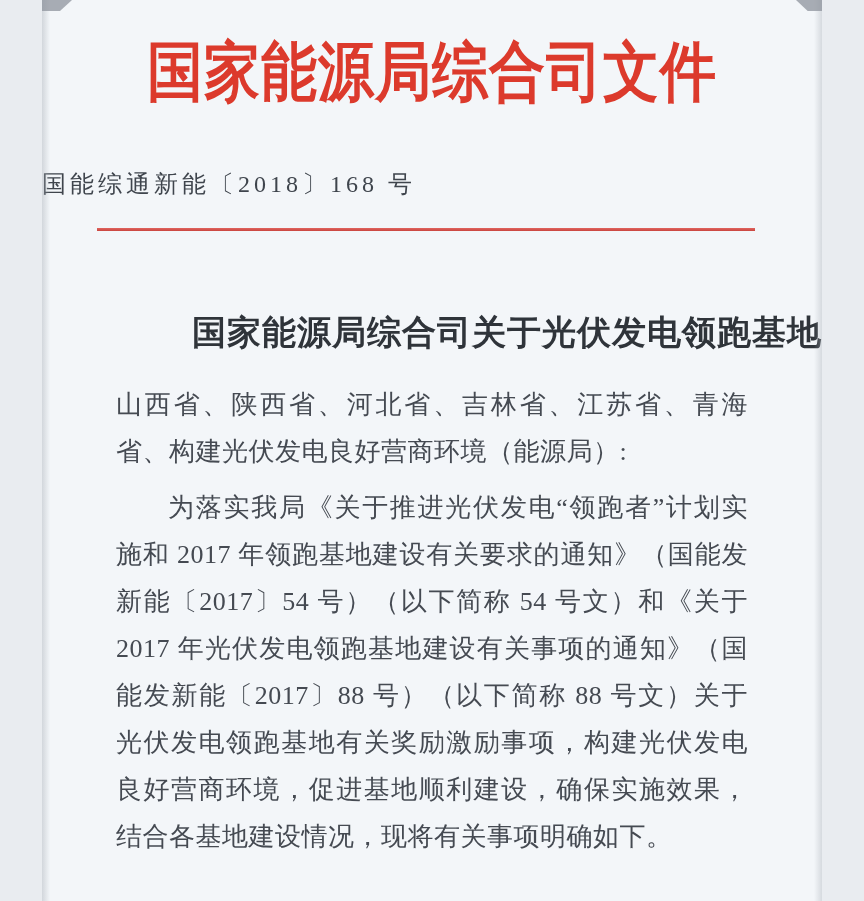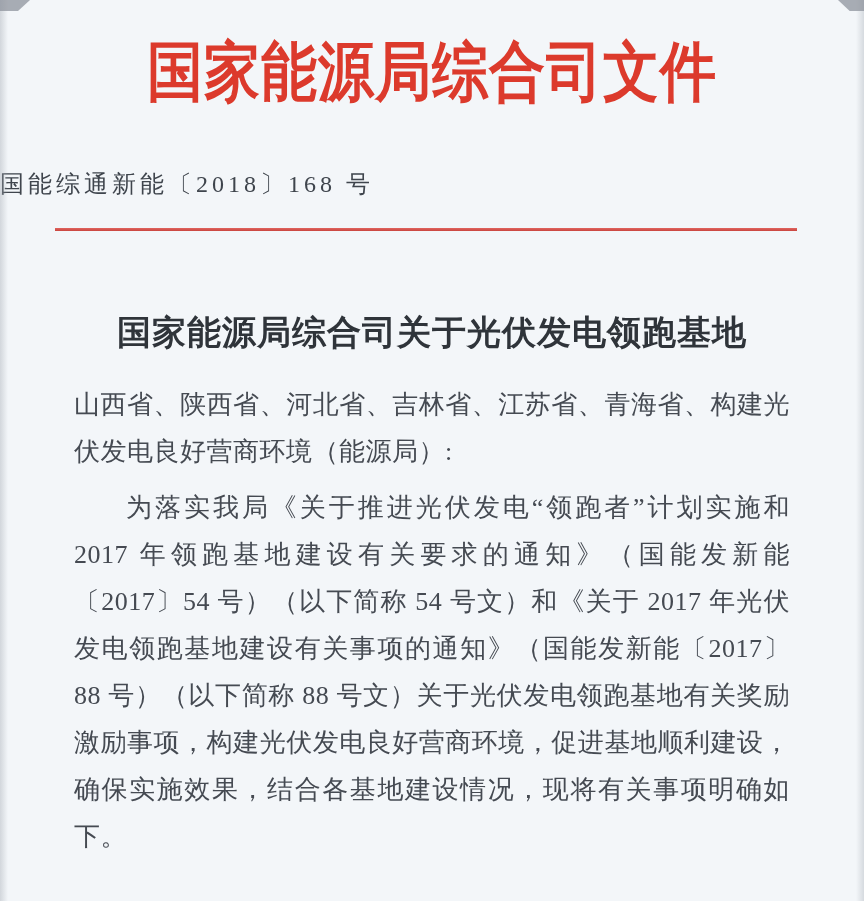--- a/index.html
+++ b/index.html
@@ -2,21 +2,21 @@
 <html><head>
 <meta charset="utf-8">
 <style>
   html, body {
     margin: 0;
     padding: 0;
     background: #e9ecf0;
   }
   .page {
     position: relative;
-    width: 864px;
+    width: 780px;
     height: 901px;
     margin: 0 auto;
     background: #f3f6f9;
     overflow: hidden;
     font-family: "Liberation Serif", "DejaVu Serif", serif;
   }
   
   .edge-left {
     position: absolute; top: 0; left: 0; width: 8px; height: 100%;
     background: linear-gradient(to right, rgba(170,176,184,0.45), rgba(170,176,184,0));
@@ -52,21 +52,21 @@
     letter-spacing: 4px;
   }
   .divider {
     border: none;
     margin: 30px 67px 0 55px;
     height: 3px;
     background: linear-gradient(to bottom, #e06560, #c9443e);
   }
   .doc-title {
     margin-top: 70px;
-    text-align: center;
+    text-align: right;
     font-size: 34px;
     font-weight: 700;
     color: #2f343a;
     line-height: 64px;
     letter-spacing: 1px;
   }
   .body-text {
     margin: 16px 74px 0 74px;
     font-size: 26px;
     line-height: 47px;

